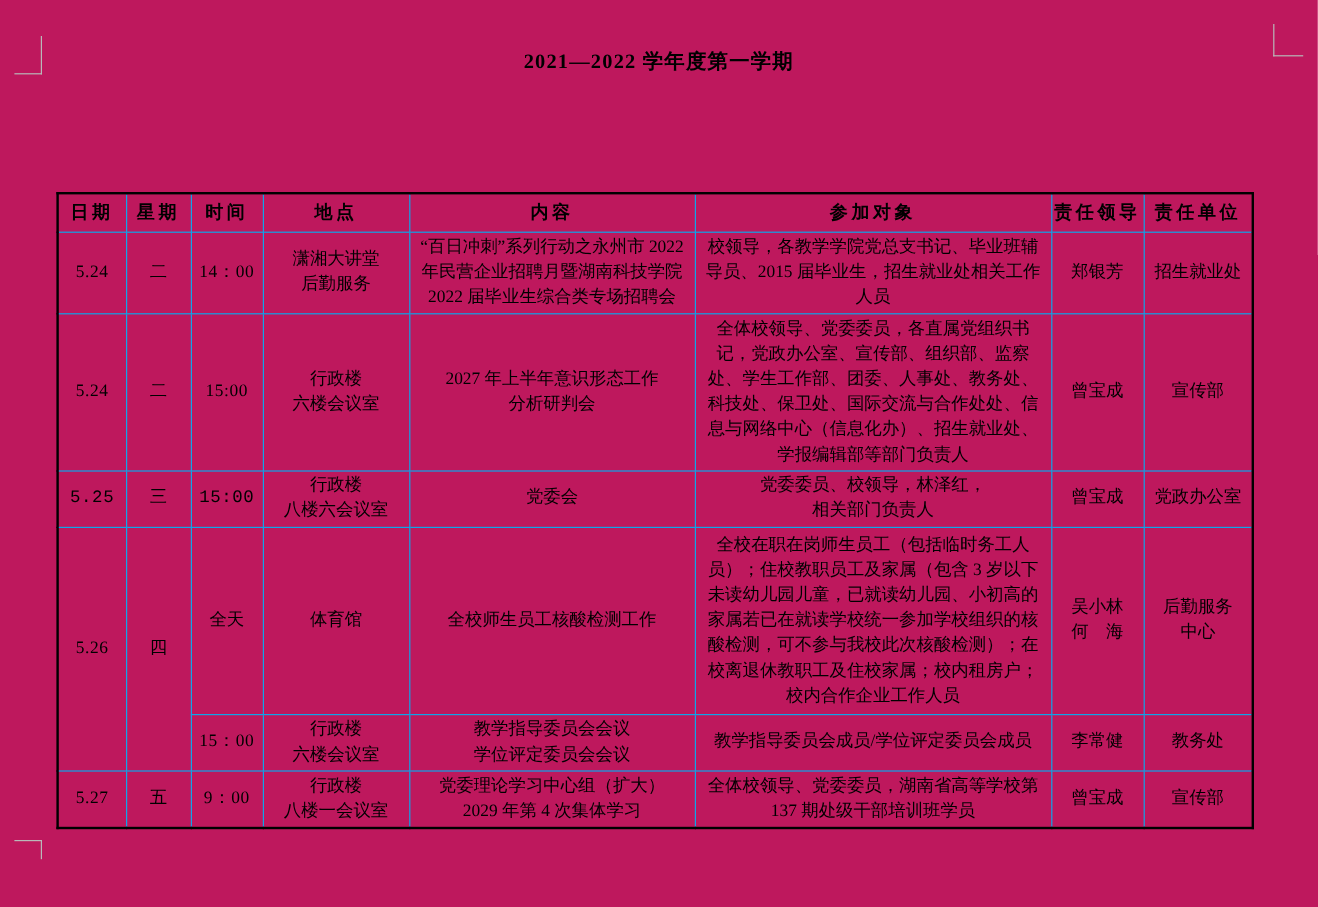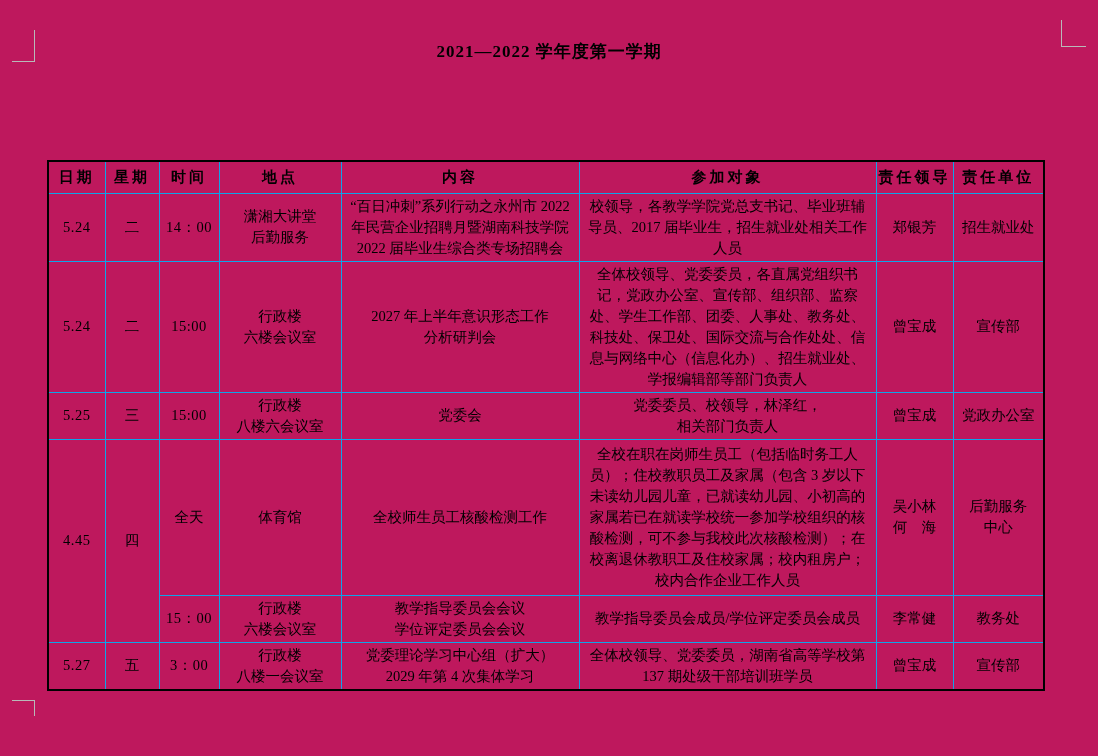--- a/index.html
+++ b/index.html
@@ -18,21 +18,21 @@
   .main-title { font-family:"Liberation Sans","DejaVu Sans",sans-serif; font-size:33px; font-weight:bold; margin-top:3px; letter-spacing:1px; }
   .date-range { font-size:19px; font-weight:bold; margin-top:4px; }
 
   
   table.schedule { position:absolute; left:47px; top:160px; width:996px; border-collapse:collapse; table-layout:fixed; border:2px solid #000; }
   table.schedule th, table.schedule td { border:1px solid #0ea5e9; vertical-align:middle; white-space:pre-line; overflow:hidden; }
   table.schedule th { font-size:15px; font-weight:bold; letter-spacing:3px; text-align:center; height:32px; padding:2px; }
   table.schedule td { font-size:14.5px; text-align:center; padding:2px 4px; line-height:1.45; }
   tr.rh0 { height:66px; }
   tr.rh1 { height:130px; }
-  tr.rh2 { height:44px; }
+  tr.rh2 { height:44px;font-family:Liberation Mono, monospace; }
   tr.rh3 { height:156px; }
   tr.rh4 { height:44px; }
   tr.rh5 { height:46px; }
   td.just { text-align:justify; text-align-last:center; }
   td.lh-tight { line-height:18.4px; font-size:14px; }
   td.lh-loose { line-height:22px;margin-top:16px; }
   td.num { letter-spacing:0.5px; }
 </style>
 </head>
 <body>
@@ -73,21 +73,21 @@
     <tbody>
       <tr class="rh0">
         <td class="num">5.24</td>
         <td>二</td>
         <td class="num">14：00</td>
         <td>潇湘大讲堂
 后勤服务</td>
         <td>“百日冲刺”系列行动之永州市 2022
 年民营企业招聘月暨湖南科技学院
 2022 届毕业生综合类专场招聘会</td>
-        <td class="just lh-tight">校领导，各教学学院党总支书记、毕业班辅导员、2017 届毕业生，招生就业处相关工作人员</td>
+        <td class="just lh-tight">校领导，各教学学院党总支书记、毕业班辅导员、2015 届毕业生，招生就业处相关工作人员</td>
         <td>郑银芳</td>
         <td>招生就业处</td>
       </tr>
       <tr class="rh1">
         <td class="num">5.24</td>
         <td>二</td>
         <td class="num">15:00</td>
         <td>行政楼
 六楼会议室</td>
         <td>2027 年上半年意识形态工作
@@ -102,21 +102,21 @@
         <td class="num">15:00</td>
         <td>行政楼
 八楼六会议室</td>
         <td>党委会</td>
         <td>党委委员、校领导，林泽红，
 相关部门负责人</td>
         <td>曾宝成</td>
         <td>党政办公室</td>
       </tr>
       <tr class="rh3">
-        <td class="num" rowspan="2">4.45</td>
+        <td class="num" rowspan="2">5.26</td>
         <td rowspan="2">四</td>
         <td>全天</td>
         <td>体育馆</td>
         <td>全校师生员工核酸检测工作</td>
         <td class="just lh-loose">全校在职在岗师生员工（包括临时务工人员）；住校教职员工及家属（包含 3 岁以下未读幼儿园儿童，已就读幼儿园、小初高的家属若已在就读学校统一参加学校组织的核酸检测，可不参与我校此次核酸检测）；在校离退休教职工及住校家属；校内租房户；校内合作企业工作人员</td>
         <td>吴小林
 何　海</td>
         <td>后勤服务
 中心</td>
       </tr>
@@ -126,21 +126,21 @@
 六楼会议室</td>
         <td>教学指导委员会会议
 学位评定委员会会议</td>
         <td>教学指导委员会成员/学位评定委员会成员</td>
         <td>李常健</td>
         <td>教务处</td>
       </tr>
       <tr class="rh5">
         <td class="num">5.27</td>
         <td>五</td>
-        <td class="num">3：00</td>
+        <td class="num">9：00</td>
         <td>行政楼
 八楼一会议室</td>
         <td>党委理论学习中心组（扩大）
 2029 年第 4 次集体学习</td>
         <td class="just">全体校领导、党委委员，湖南省高等学校第 137 期处级干部培训班学员</td>
         <td>曾宝成</td>
         <td>宣传部</td>
       </tr>
     </tbody>
   </table>

